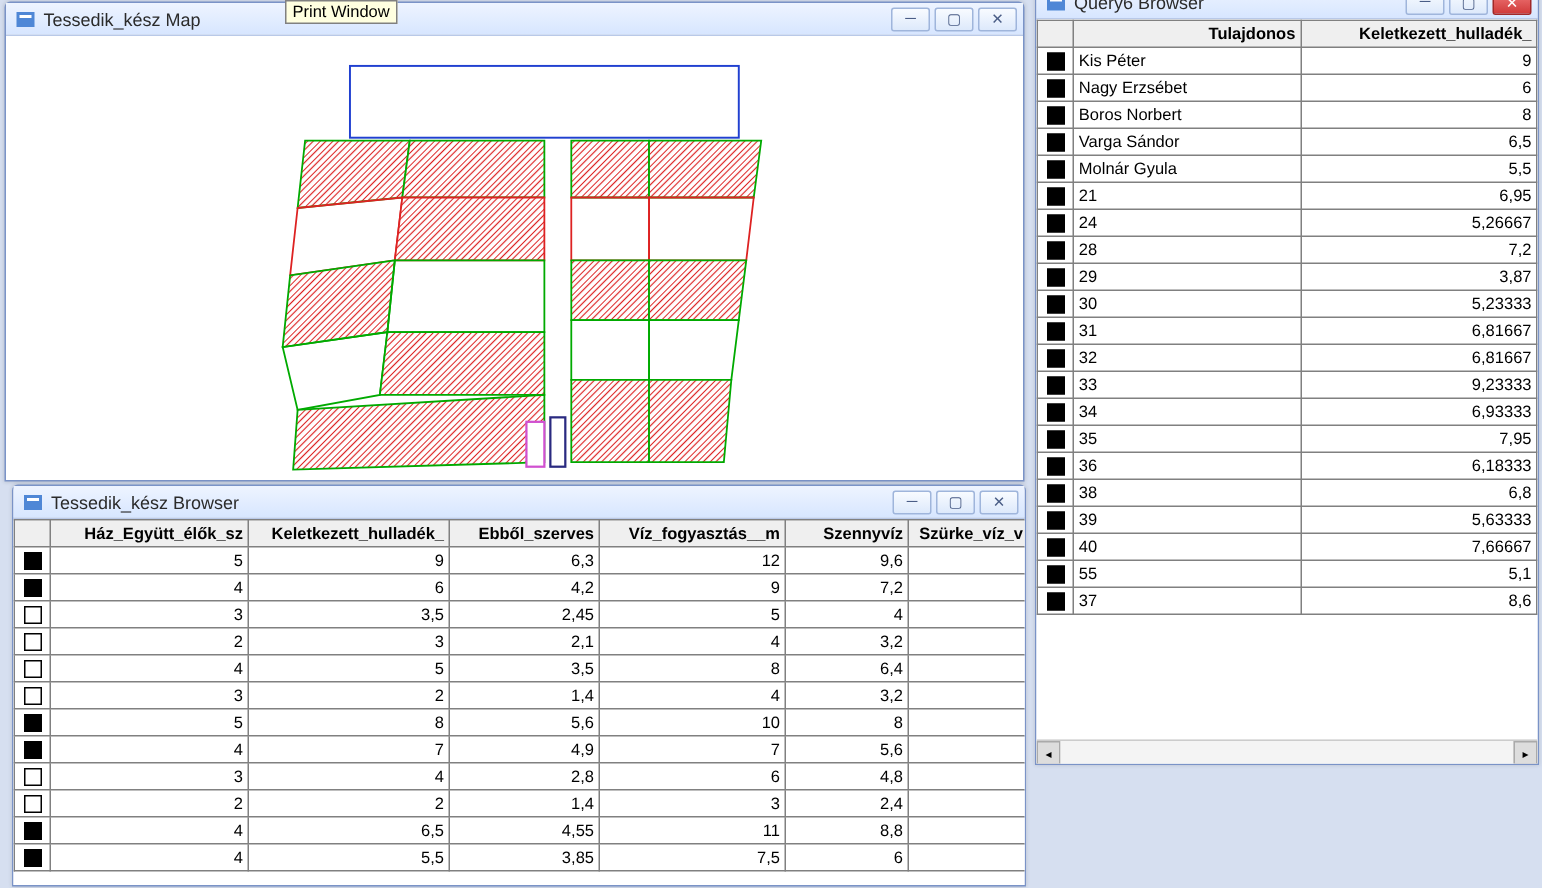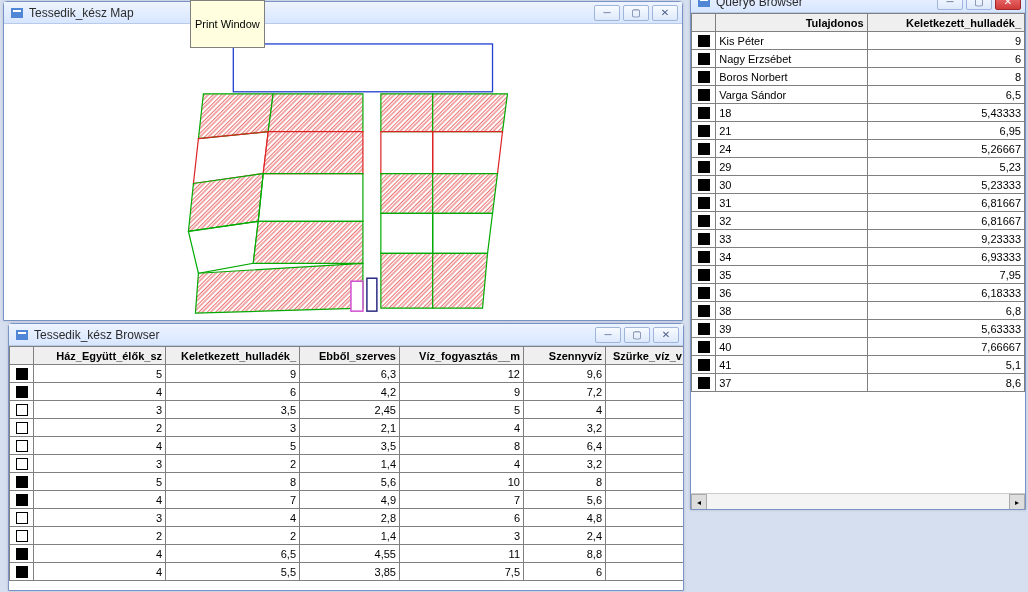--- a/index.html
+++ b/index.html
@@ -48,21 +48,21 @@
   .winbtn.close {
     background: linear-gradient(#f07878,#d03a3a);
     color:#fff; border-color:#a12828;
   }
   .window-body { position:relative; width:100%; height:calc(100% - 22px); overflow:hidden; background:#fff;}
   .tooltip {
     position:absolute;
     background:#ffffe0;
     border:1px solid #808080;
     font-size:11px;
-    padding:17px 4px;
+    padding:1px 4px;
     z-index:50;
   }
 
   
   .grid {
     border-collapse: collapse;
     table-layout: fixed;
     width: 100%;
   }
   .grid th, .grid td {
@@ -368,37 +368,42 @@
                 <td>Boros Norbert</td>
                 <td class="num">8</td>
               </tr>
               <tr>
                 <td class="selcell"><span class="selbox filled"></span></td>
                 <td>Varga Sándor</td>
                 <td class="num">6,5</td>
               </tr>
               <tr>
                 <td class="selcell"><span class="selbox filled"></span></td>
-                <td>18</td>
-                <td class="num">5,43333</td>
+                <td>Molnár Gyula</td>
+                <td class="num">5,5</td>
               </tr>
               <tr>
                 <td class="selcell"><span class="selbox filled"></span></td>
                 <td>21</td>
                 <td class="num">6,95</td>
               </tr>
               <tr>
                 <td class="selcell"><span class="selbox filled"></span></td>
                 <td>24</td>
                 <td class="num">5,26667</td>
               </tr>
               <tr>
                 <td class="selcell"><span class="selbox filled"></span></td>
+                <td>28</td>
+                <td class="num">7,2</td>
+              </tr>
+              <tr>
+                <td class="selcell"><span class="selbox filled"></span></td>
                 <td>29</td>
-                <td class="num">5,23</td>
+                <td class="num">3,87</td>
               </tr>
               <tr>
                 <td class="selcell"><span class="selbox filled"></span></td>
                 <td>30</td>
                 <td class="num">5,23333</td>
               </tr>
               <tr>
                 <td class="selcell"><span class="selbox filled"></span></td>
                 <td>31</td>
                 <td class="num">6,81667</td>
@@ -438,21 +443,21 @@
                 <td>39</td>
                 <td class="num">5,63333</td>
               </tr>
               <tr>
                 <td class="selcell"><span class="selbox filled"></span></td>
                 <td>40</td>
                 <td class="num">7,66667</td>
               </tr>
               <tr>
                 <td class="selcell"><span class="selbox filled"></span></td>
-                <td>41</td>
+                <td>55</td>
                 <td class="num">5,1</td>
               </tr>
               <tr>
                 <td class="selcell"><span class="selbox filled"></span></td>
                 <td>37</td>
                 <td class="num">8,6</td>
               </tr>
             </tbody>
         </table>
       </div>

